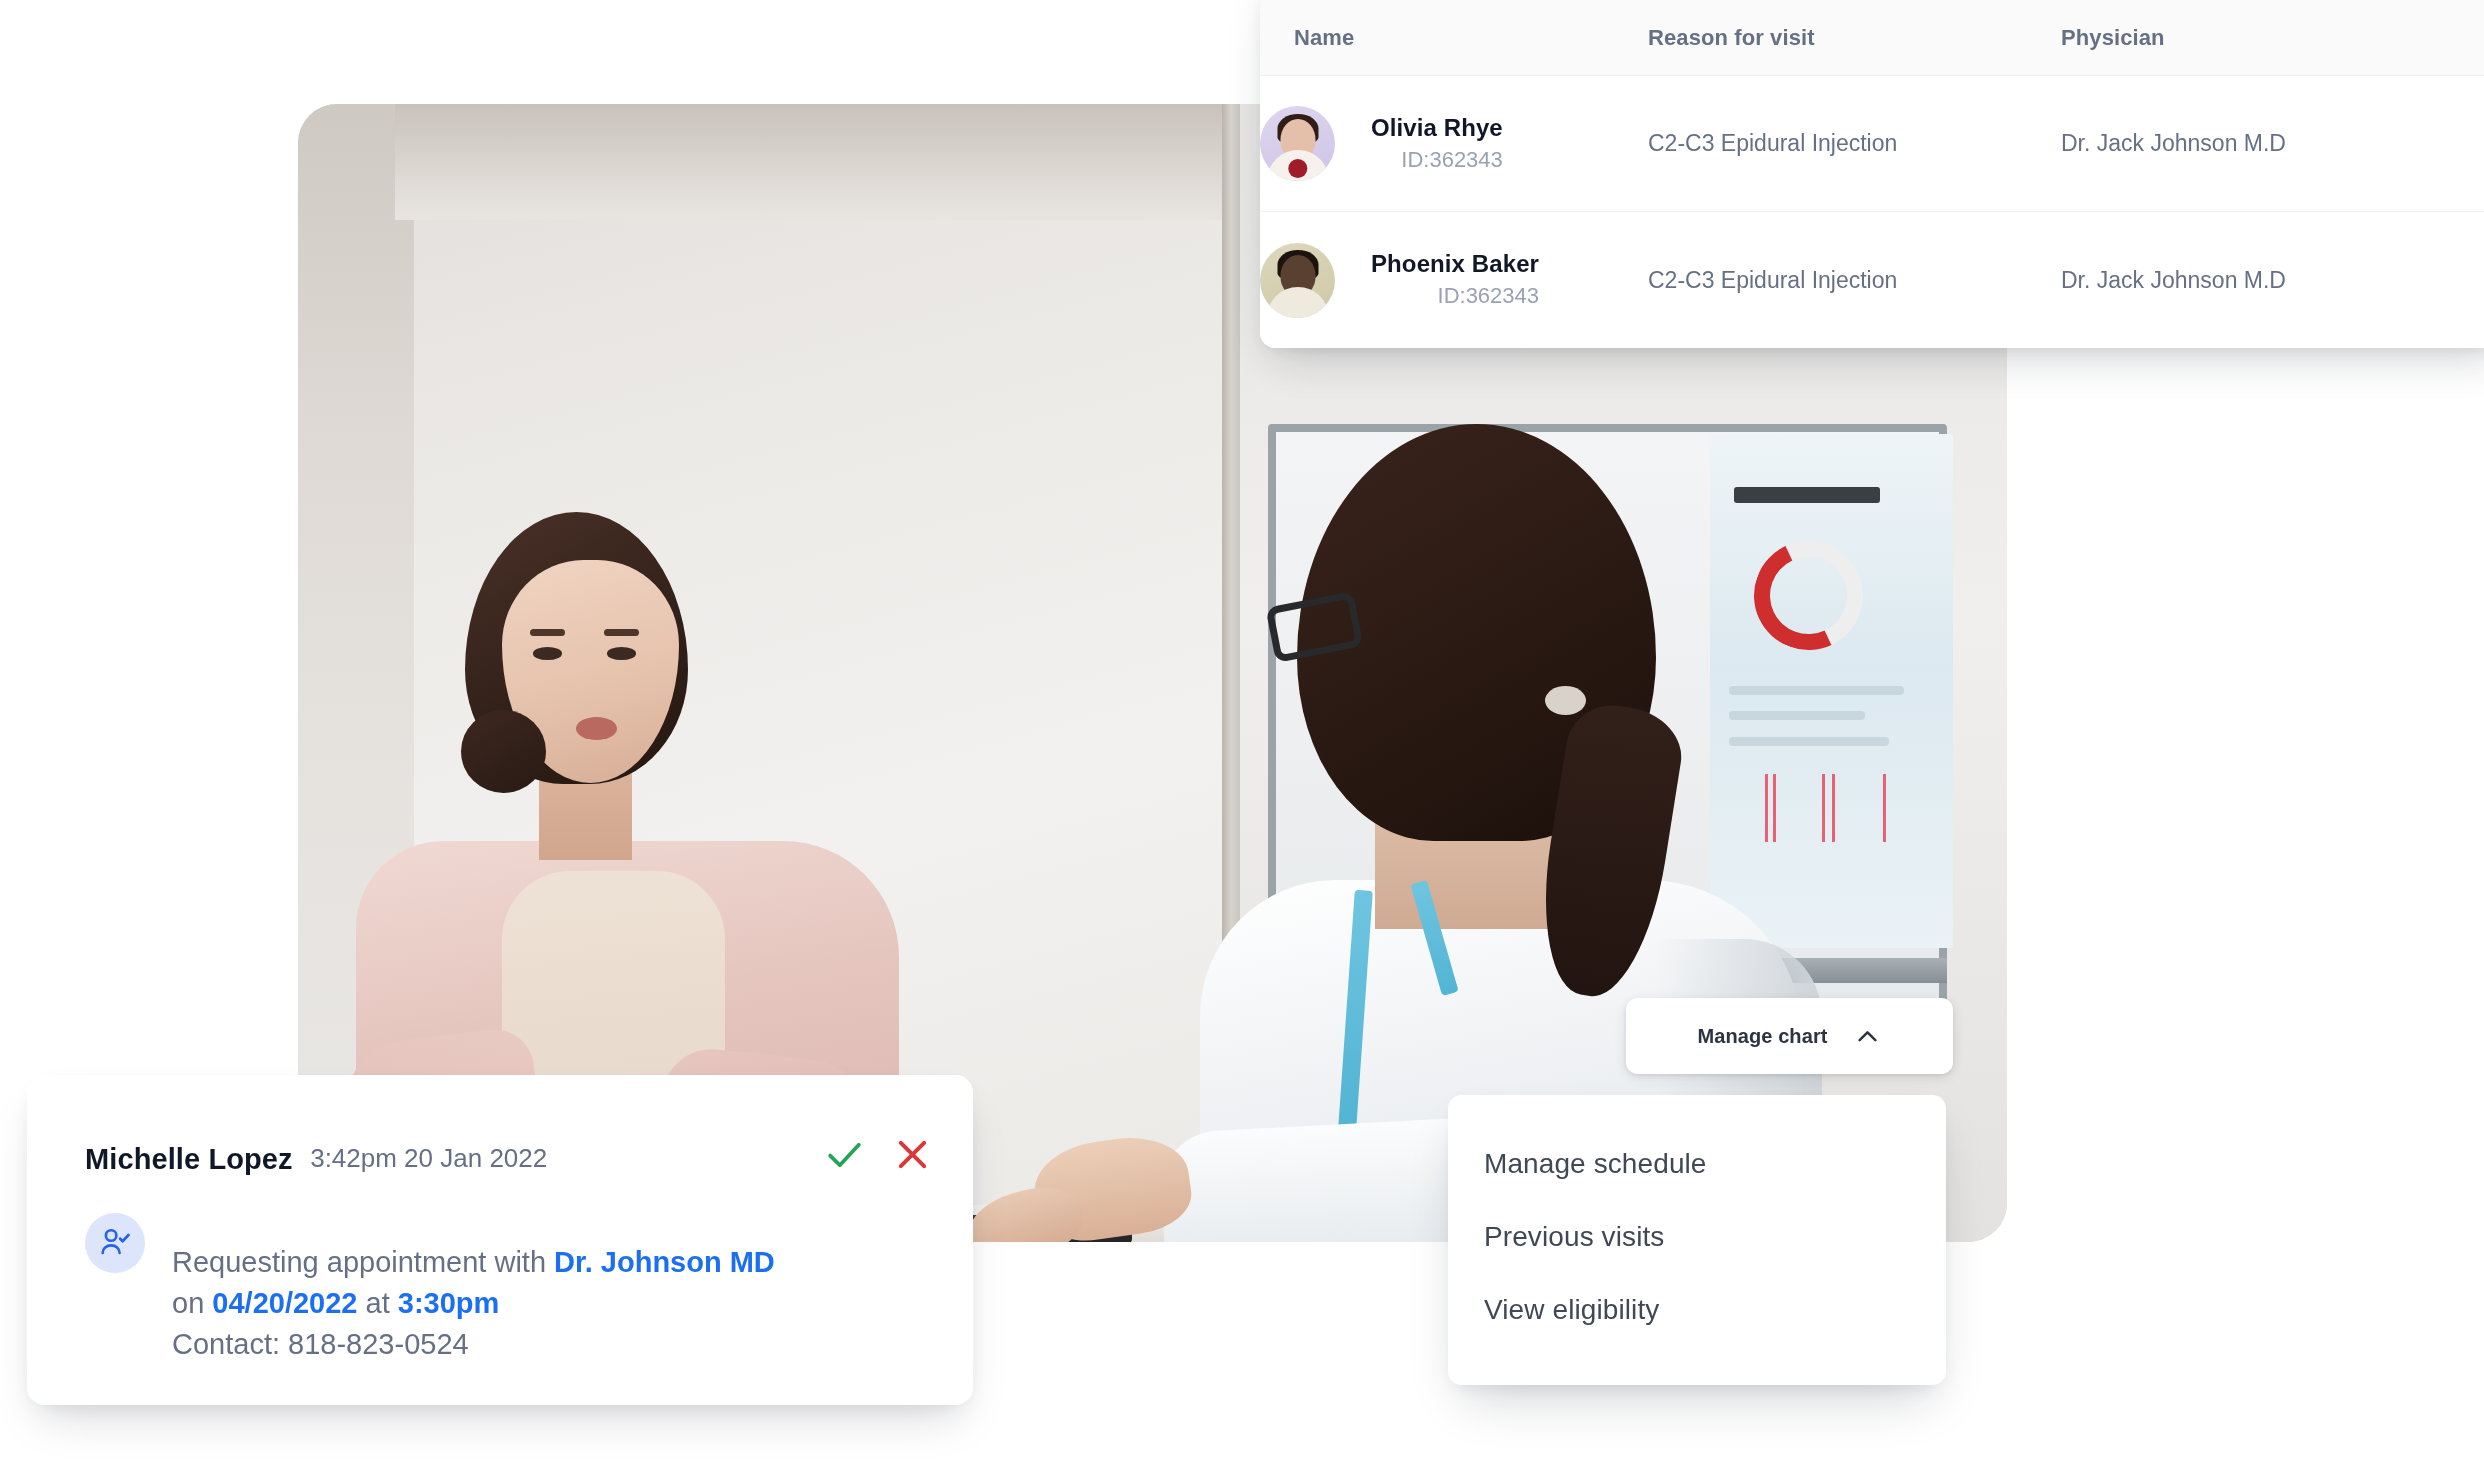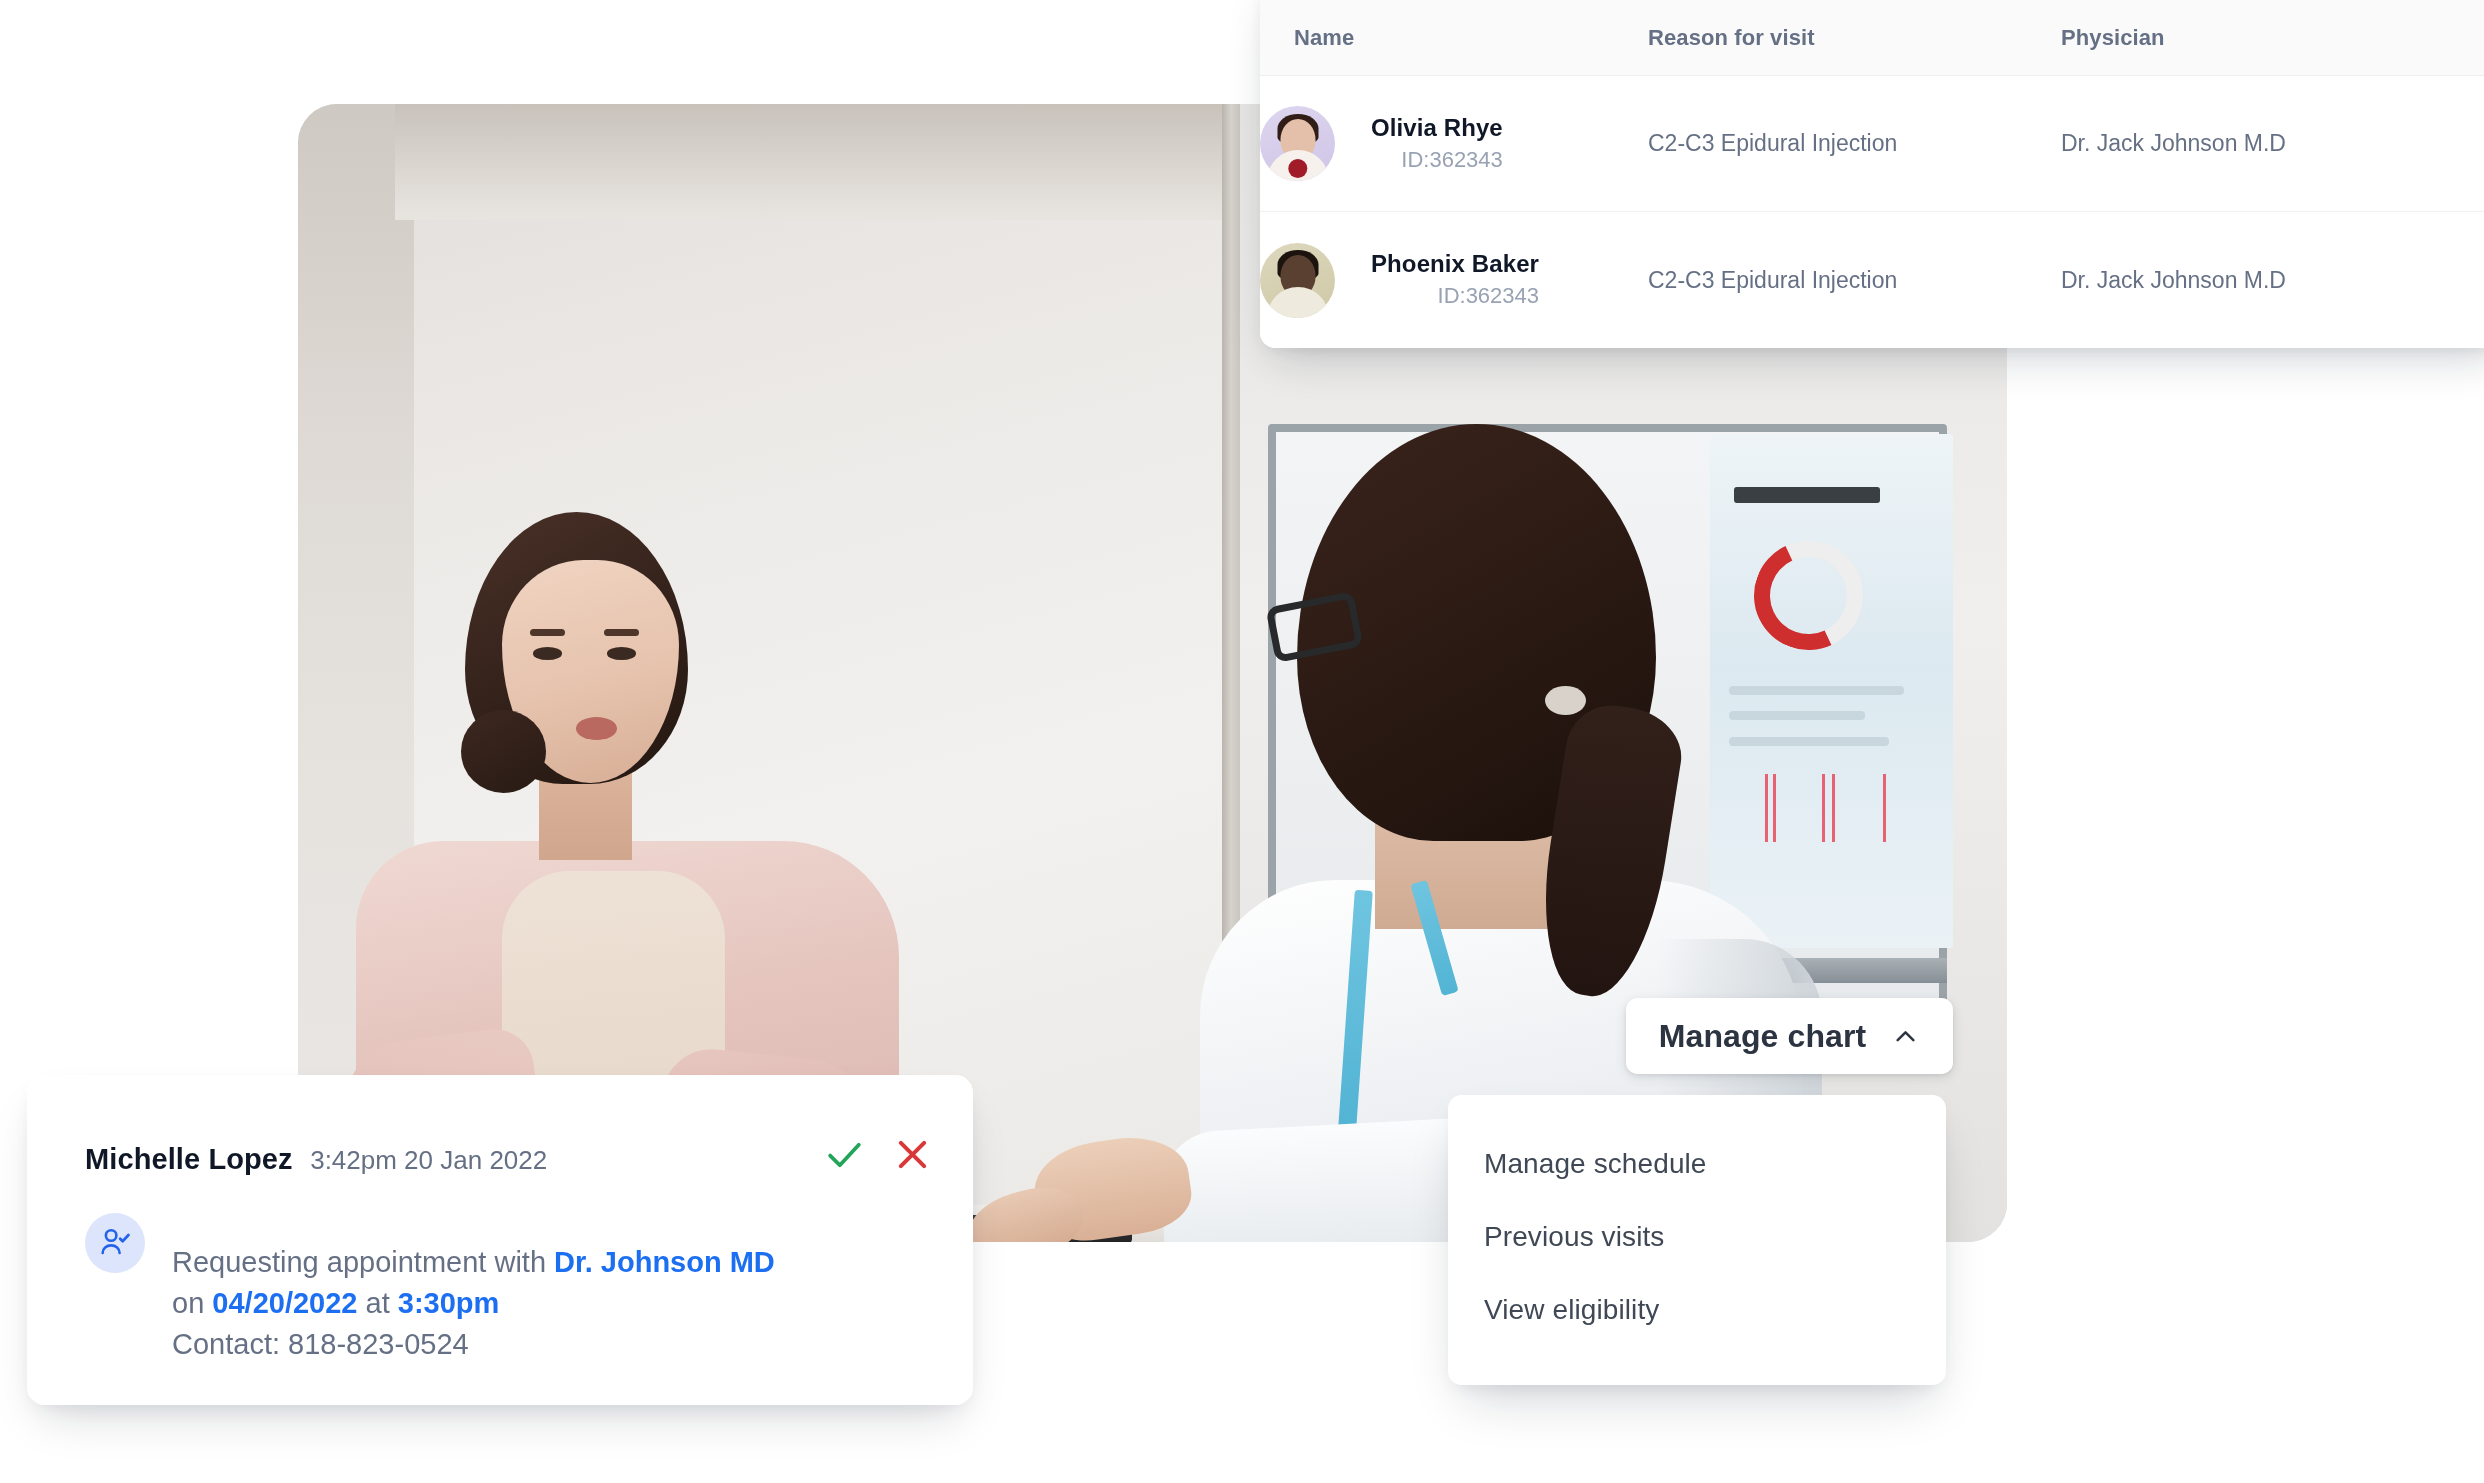--- a/index.html
+++ b/index.html
@@ -338,21 +338,21 @@
     position: absolute;
     left: 27px;
     top: 1075px;
     width: 946px;
     height: 330px;
     background: #ffffff;
     border-radius: 17.5px;
     box-shadow: 0 23px 47px -15.5px rgba(16,24,40,.18), 0 7.8px 21.3px -9.7px rgba(16,24,40,.10);
     padding: 68px 0 0 58px;
   }
-  .notif-head { display: flex; align-items: flex-end; position: relative; }
+  .notif-head { display: flex; align-items: flex-start; position: relative; }
   .notif-name {
     font-size: 29px; font-weight: 700; color: #101828; letter-spacing: 0.1px;
   }
   .notif-time {
     font-size: 26px; color: #667085; margin-left: 17.5px; font-weight: 400;
   }
   .notif-actions {
     position: absolute; right: 0; top: -9.7px; display: flex; gap: 25px; align-items: center;
   }
   .notif-actions { right: 39px; }
@@ -384,21 +384,21 @@
     border-radius: 11.6px;
     box-shadow: 0 3.9px 13.6px -2.9px rgba(16,24,40,.16), 0 1.9px 4.9px -1.9px rgba(16,24,40,.10);
     display: flex;
     align-items: center;
     justify-content: center;
     gap: 25px;
     cursor: pointer;
     font-family: inherit;
   }
   .manage-btn-label {
-    font-size: 32px; font-weight: 700; color: #2b3440; letter-spacing: 0.1px;
+    font-size: 20px; font-weight: 700; color: #2b3440; letter-spacing: 0.1px;
   }
 
   
   .dropdown {
     position: absolute;
     left: 1448px;
     top: 1095px;
     width: 498px;
     padding: 33px 0 39px 0;
     background: #ffffff;

